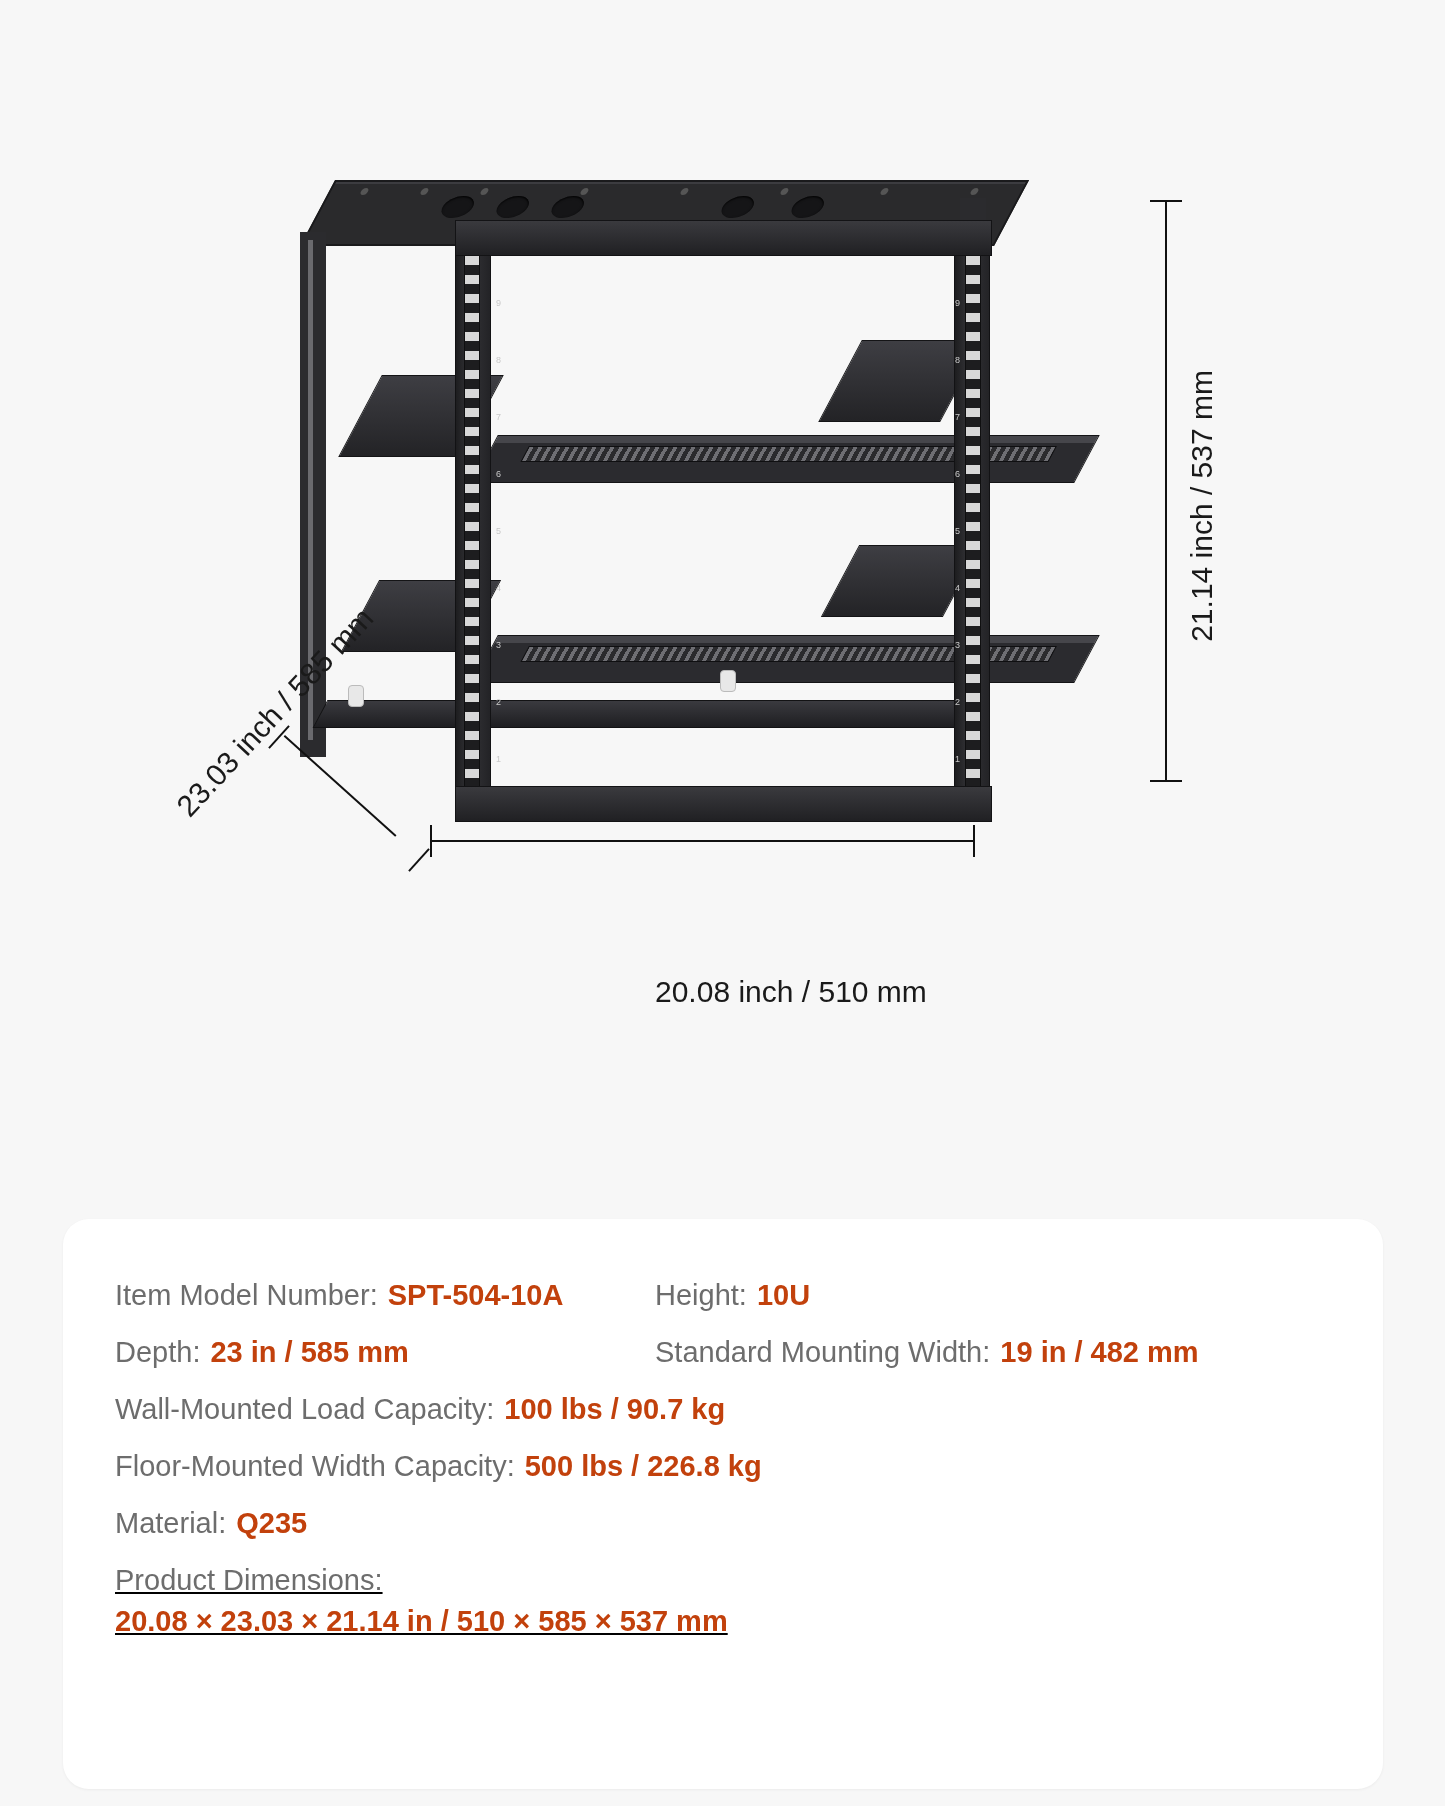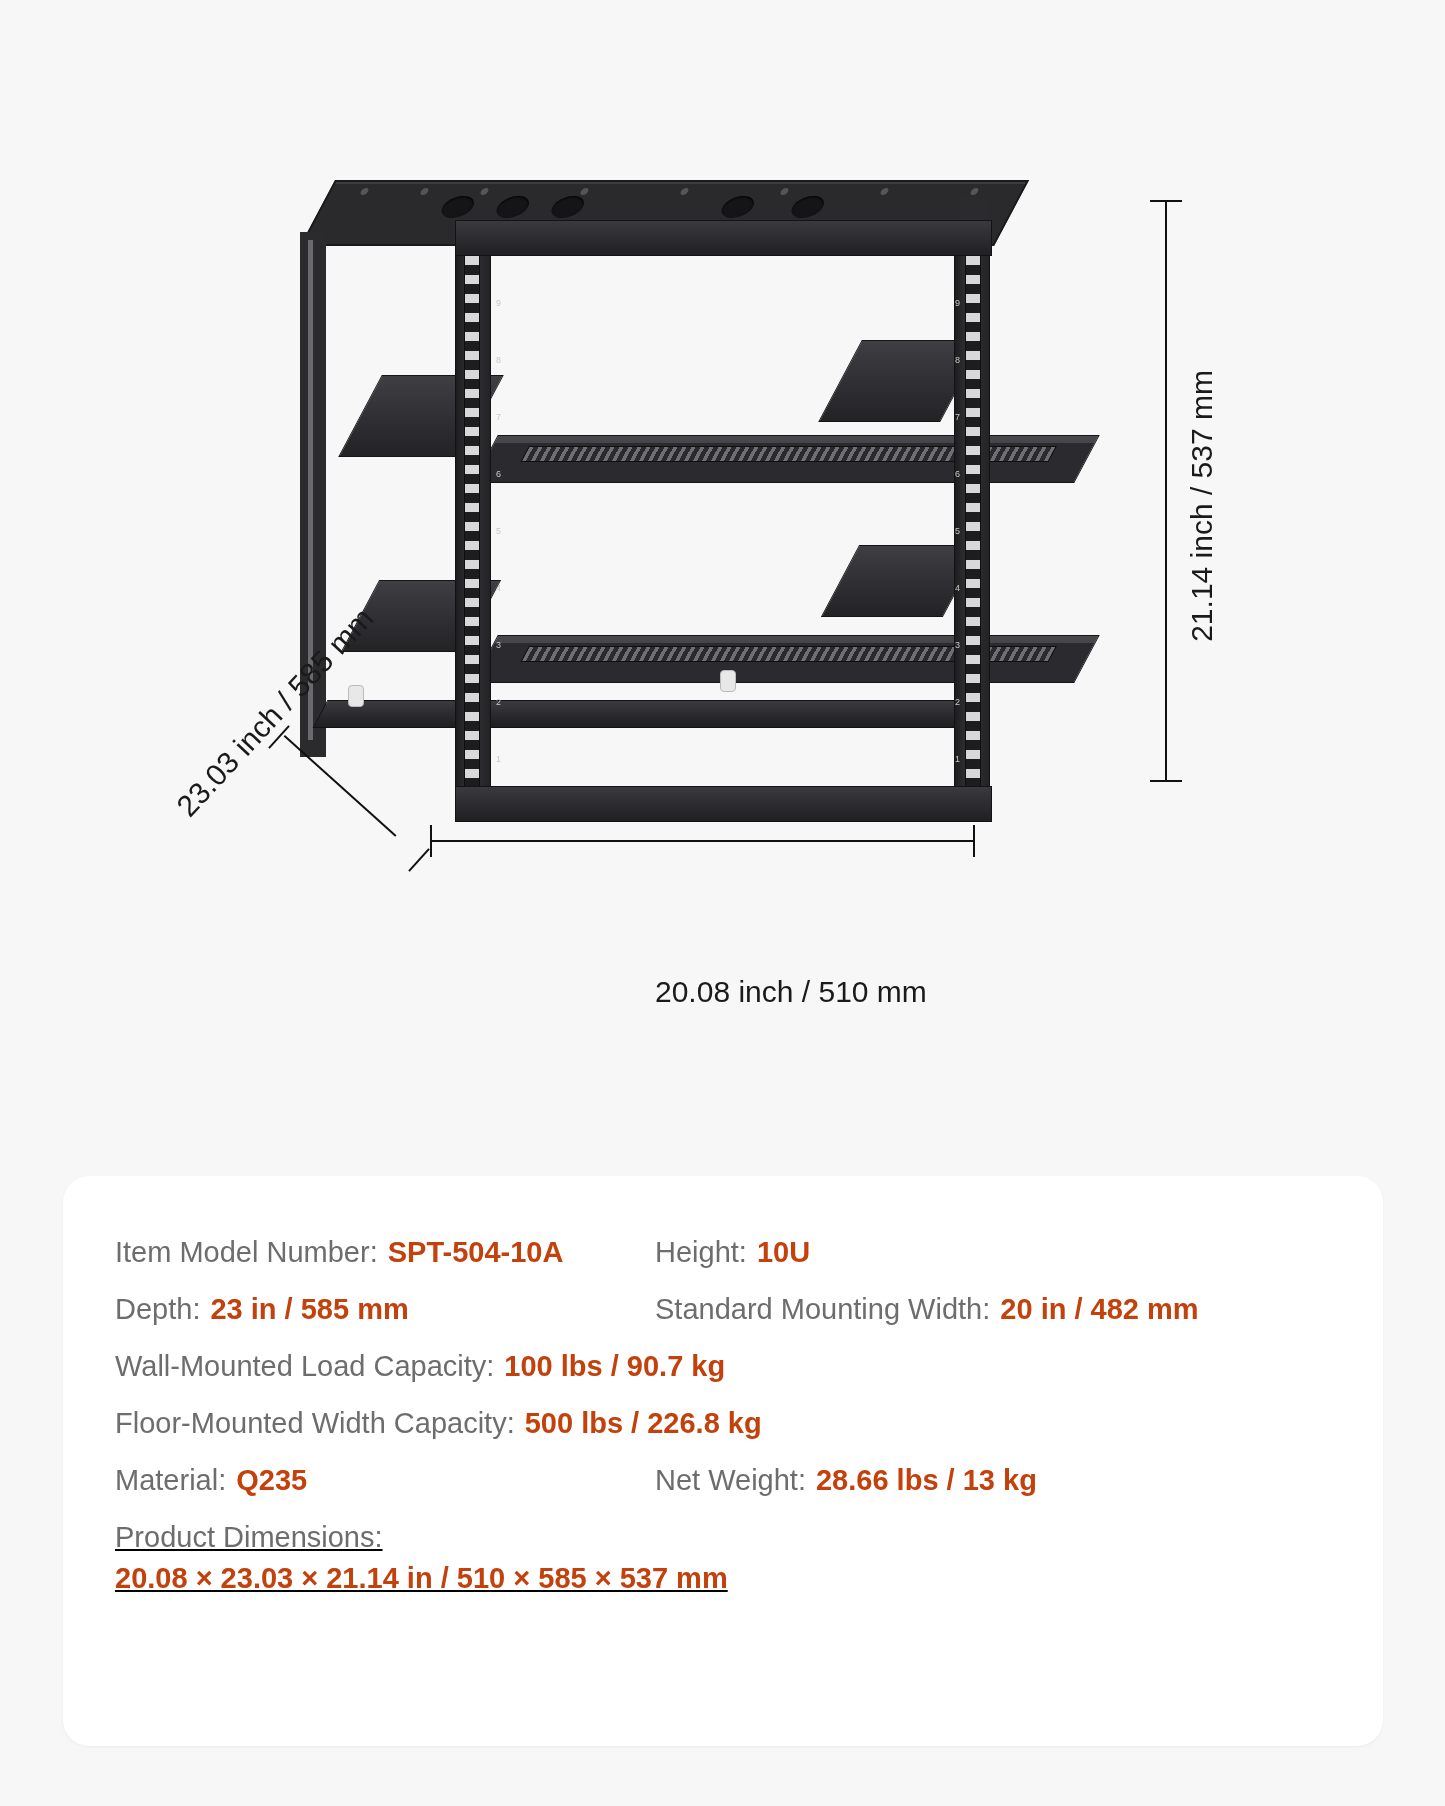--- a/index.html
+++ b/index.html
@@ -188,21 +188,21 @@
     left: 170px;
     top: 800px;
     transform: rotate(-47deg);
     transform-origin: left top;
   }
 
   
   .spec-card {
     position: absolute;
     left: 63px;
-    top: 1176px;
+    top: 1219px;
     width: 1320px;
     height: 570px;
     background: #ffffff;
     border-radius: 26px;
     box-shadow: 0 1px 3px rgba(0,0,0,0.05);
   }
   .spec-body {
     padding: 60px 52px 0 52px;
   }
   .spec-row {
@@ -339,21 +339,21 @@
       </div>
     </div>
 
     <div class="spec-row">
       <div class="spec-block col-a">
         <span class="label">Depth:</span>
         <span class="value">23 in / 585 mm</span>
       </div>
       <div class="spec-block col-b">
         <span class="label">Standard Mounting Width:</span>
-        <span class="value">20 in / 482 mm</span>
+        <span class="value">19 in / 482 mm</span>
       </div>
     </div>
 
     <div class="spec-row">
       <div class="spec-block">
         <span class="label">Wall-Mounted Load Capacity:</span>
         <span class="value">100 lbs / 90.7 kg</span>
       </div>
     </div>
 
@@ -361,24 +361,20 @@
       <div class="spec-block">
         <span class="label">Floor-Mounted Width Capacity:</span>
         <span class="value">500 lbs / 226.8 kg</span>
       </div>
     </div>
 
     <div class="spec-row">
       <div class="spec-block col-a">
         <span class="label">Material:</span>
         <span class="value">Q235</span>
-      </div>
-      <div class="spec-block col-b">
-        <span class="label">Net Weight:</span>
-        <span class="value">28.66 lbs / 13 kg</span>
       </div>
     </div>
 
     <div class="spec-row stacked">
       <div class="spec-block" style="display:block;text-decoration:underline;">
         <span class="label">Product Dimensions:</span>
         <span class="value">20.08 × 23.03 × 21.14 in / 510 × 585 × 537 mm</span>
       </div>
     </div>
 

